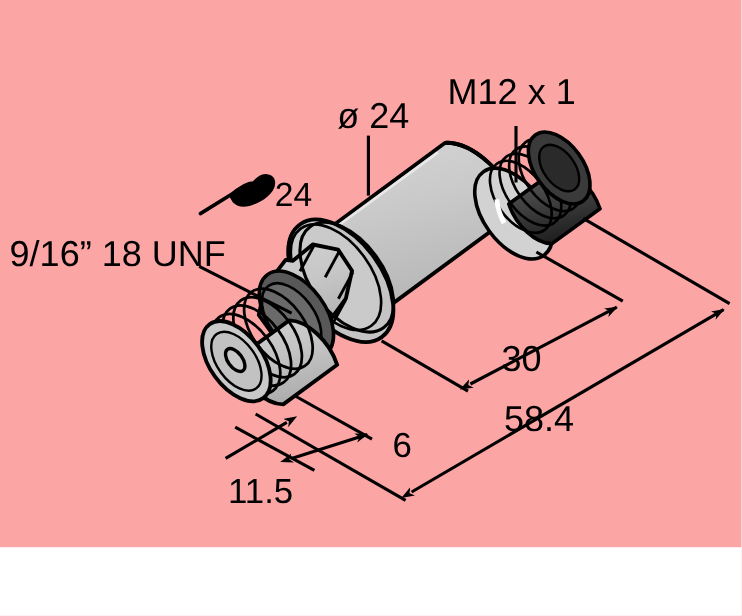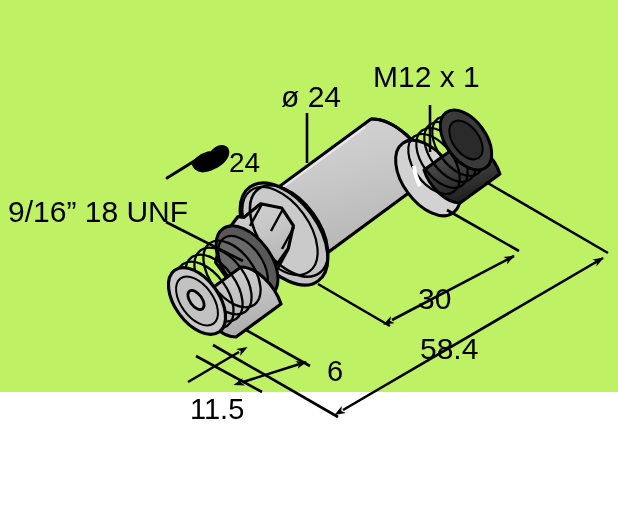--- a/index.html
+++ b/index.html
@@ -9,22 +9,22 @@
   }
   body {
     width: 618px;
     height: 513px;
     overflow: hidden;
     font-family: "Liberation Sans", sans-serif;
   }
   #drawing-root {
     position: relative;
     width: 618px;
-    height: 392px;
-    background: #bef264;
+    height: 456px;
+    background: #fca5a5;
   }
   #drawing-svg {
     position: absolute;
     left: 0;
     top: 0;
     width: 618px;
     height: 513px;
   }
   .dim-text {
     font-family: "Liberation Sans", sans-serif;

